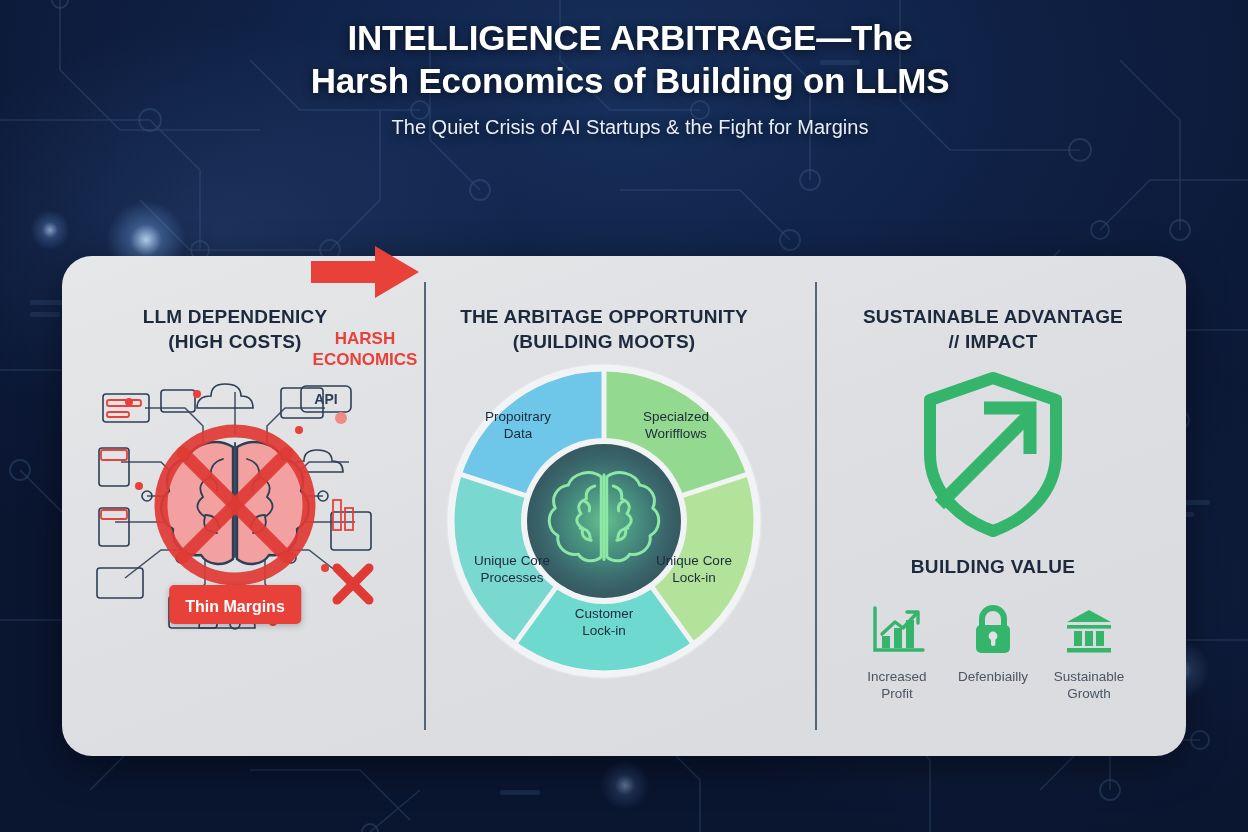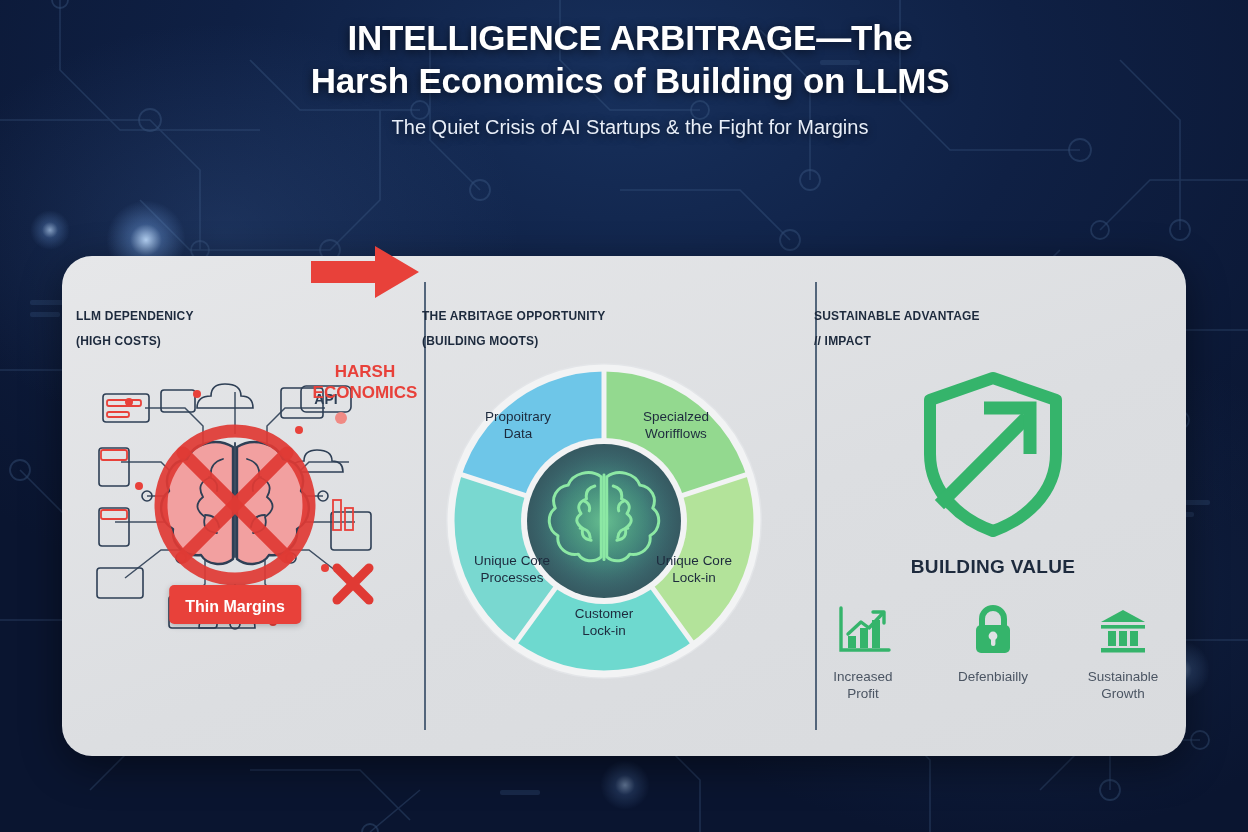--- a/index.html
+++ b/index.html
@@ -92,23 +92,24 @@
     top: 26px;
     width: 2px;
     height: 448px;
     background: #3b5068;
     opacity: 0.85;
   }
   .divider-1 { left: 362px; }
   .divider-2 { left: 753px; }
 
   .col-head {
+    text-align: center;
     color: #1d2a3d;
     font-weight: bold;
-    font-size: 12px;
+    font-size: 19px;
     line-height: 25px;
     letter-spacing: 0.2px;
     padding: 0 14px;
   }
 
   
   .left-art {
     position: relative;
     width: 300px;
     height: 270px;
@@ -132,21 +133,21 @@
   
   .harsh-wrap {
     position: absolute;
     left: 300px;
     top: 244px;
     width: 130px;
     text-align: center;
     z-index: 6;
   }
   .harsh-text {
-    margin-top: 61px;
+    margin-top: 28px;
     color: #e8413a;
     font-weight: bold;
     font-size: 17px;
     line-height: 21px;
   }
 
   
   .donut-wrap {
     position: relative;
     width: 322px;
@@ -169,21 +170,20 @@
     text-align: center;
     margin-top: 12px;
     color: #1d2a3d;
     font-weight: bold;
     font-size: 19px;
     letter-spacing: 0.3px;
   }
   .kpi-row {
     display: flex;
     justify-content: center;
-    gap: 34px;
     margin-top: 26px;
   }
   .kpi { width: 96px; text-align: center; }
   .kpi-label {
     margin-top: 8px;
     color: #4b5563;
     font-size: 13.5px;
     line-height: 17px;
   }
 </style>

